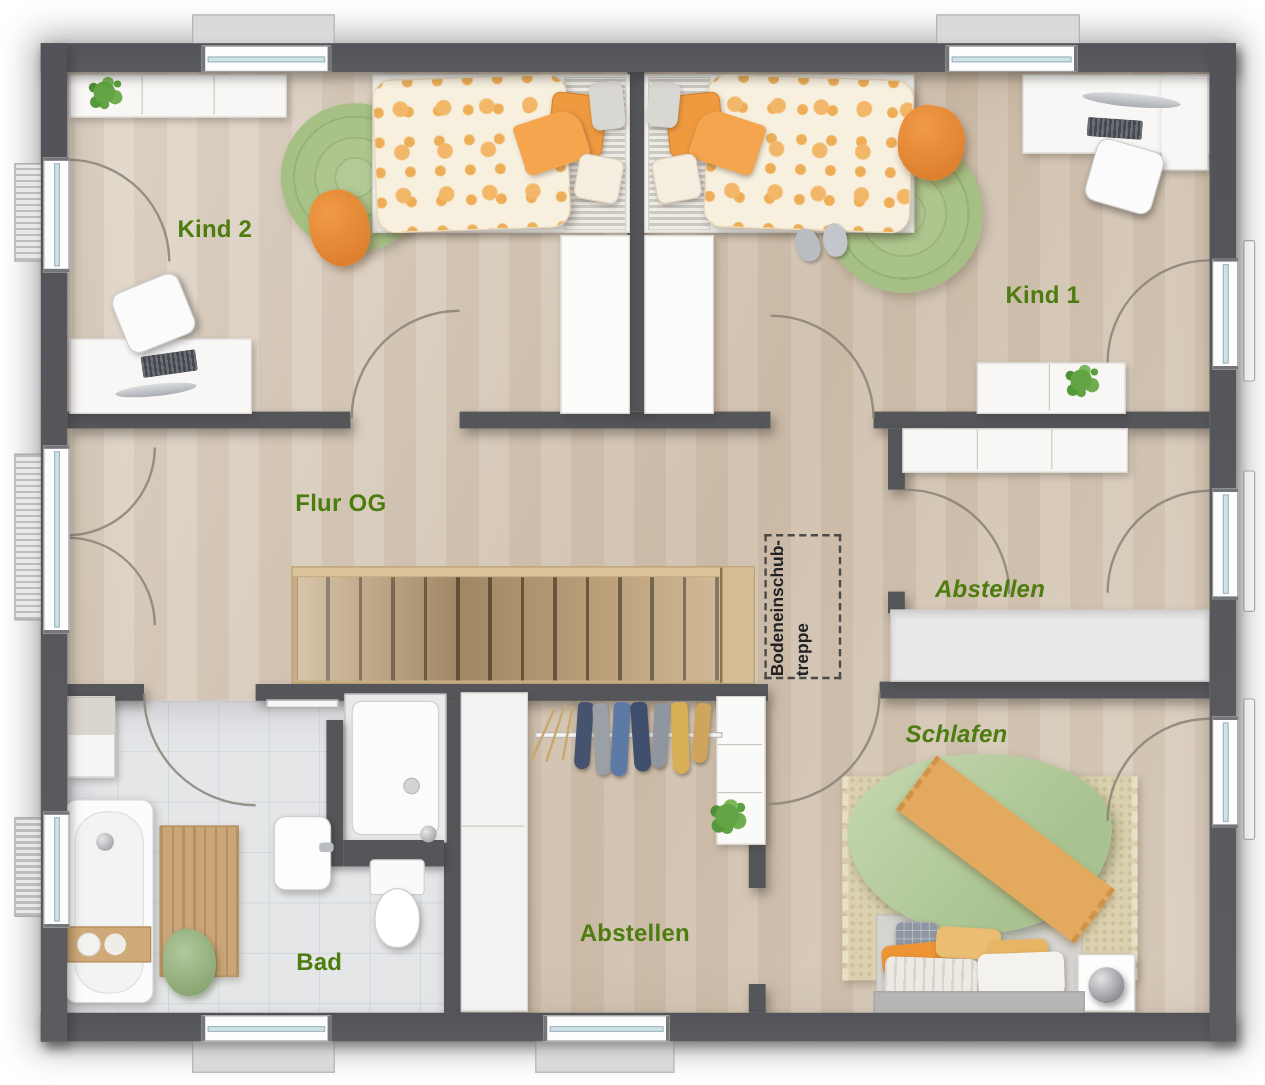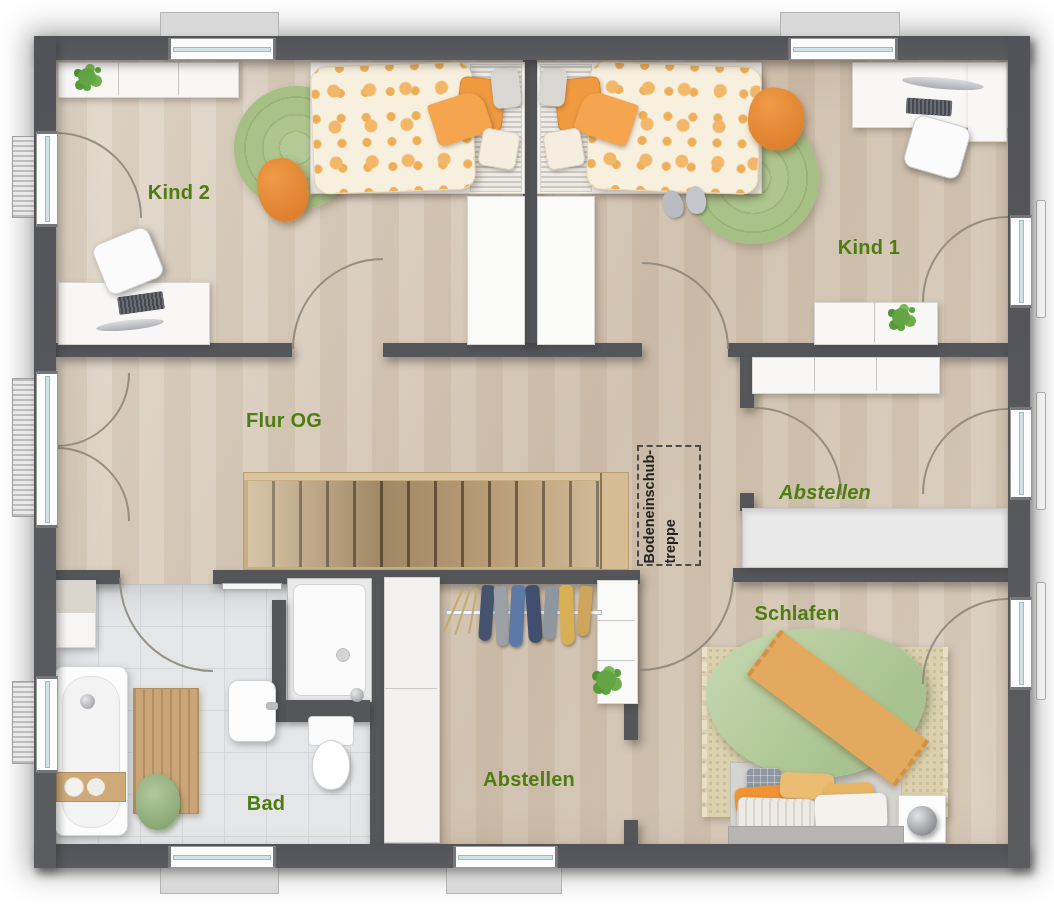--- a/index.html
+++ b/index.html
@@ -272,17 +272,17 @@
     <div class="hatchtext">
       <div>Bodeneinschub-</div>
       <div>treppe</div>
     </div>
   </div>
 
   <div class="abs roomlabel" style="left:179px;top:192px;">Kind 2</div>
   <div class="abs roomlabel" style="left:869px;top:247px;">Kind 1</div>
   <div class="abs roomlabel" style="left:284px;top:420px;">Flur OG</div>
   <div class="abs roomlabel" style="left:825px;top:492px;font-style:italic;">Abstellen</div>
-  <div class="abs roomlabel" style="left:797px;top:613px;">Schlafen</div>
+  <div class="abs roomlabel" style="left:797px;top:613px;font-style:italic;">Schlafen</div>
   <div class="abs roomlabel" style="left:529px;top:779px;">Abstellen</div>
   <div class="abs roomlabel" style="left:266px;top:803px;">Bad</div>
 
 </div>
 
 </body></html>

